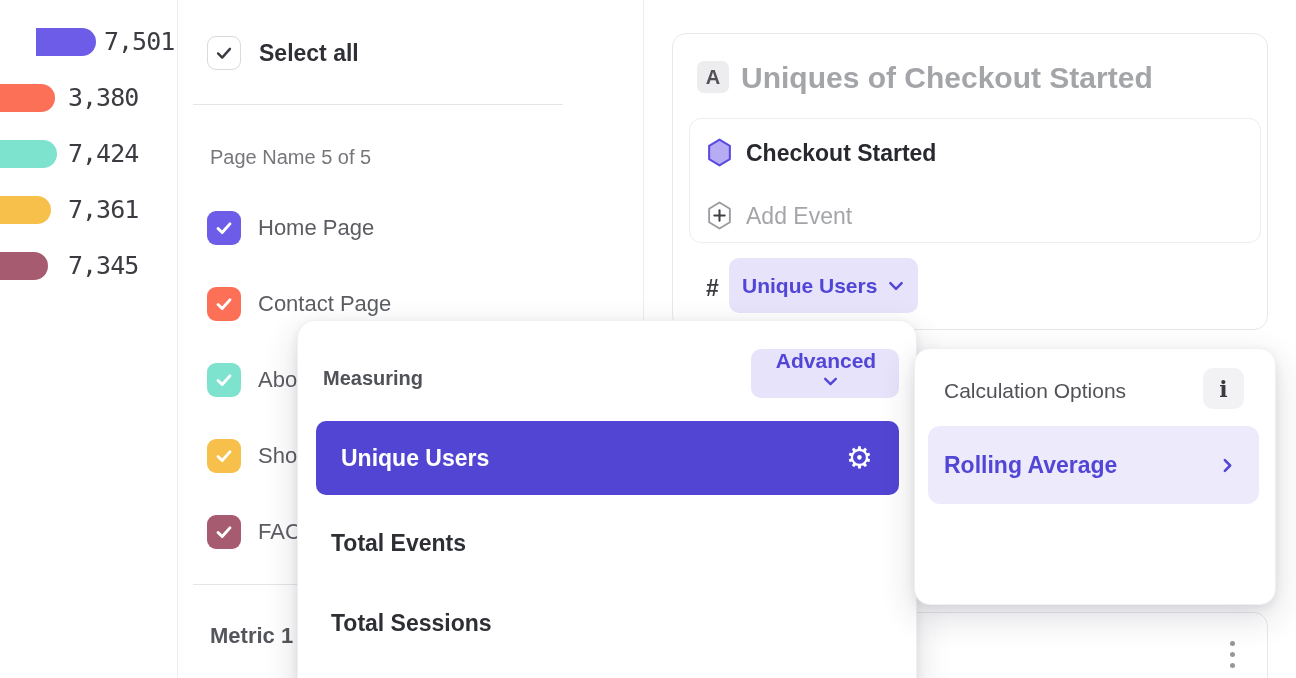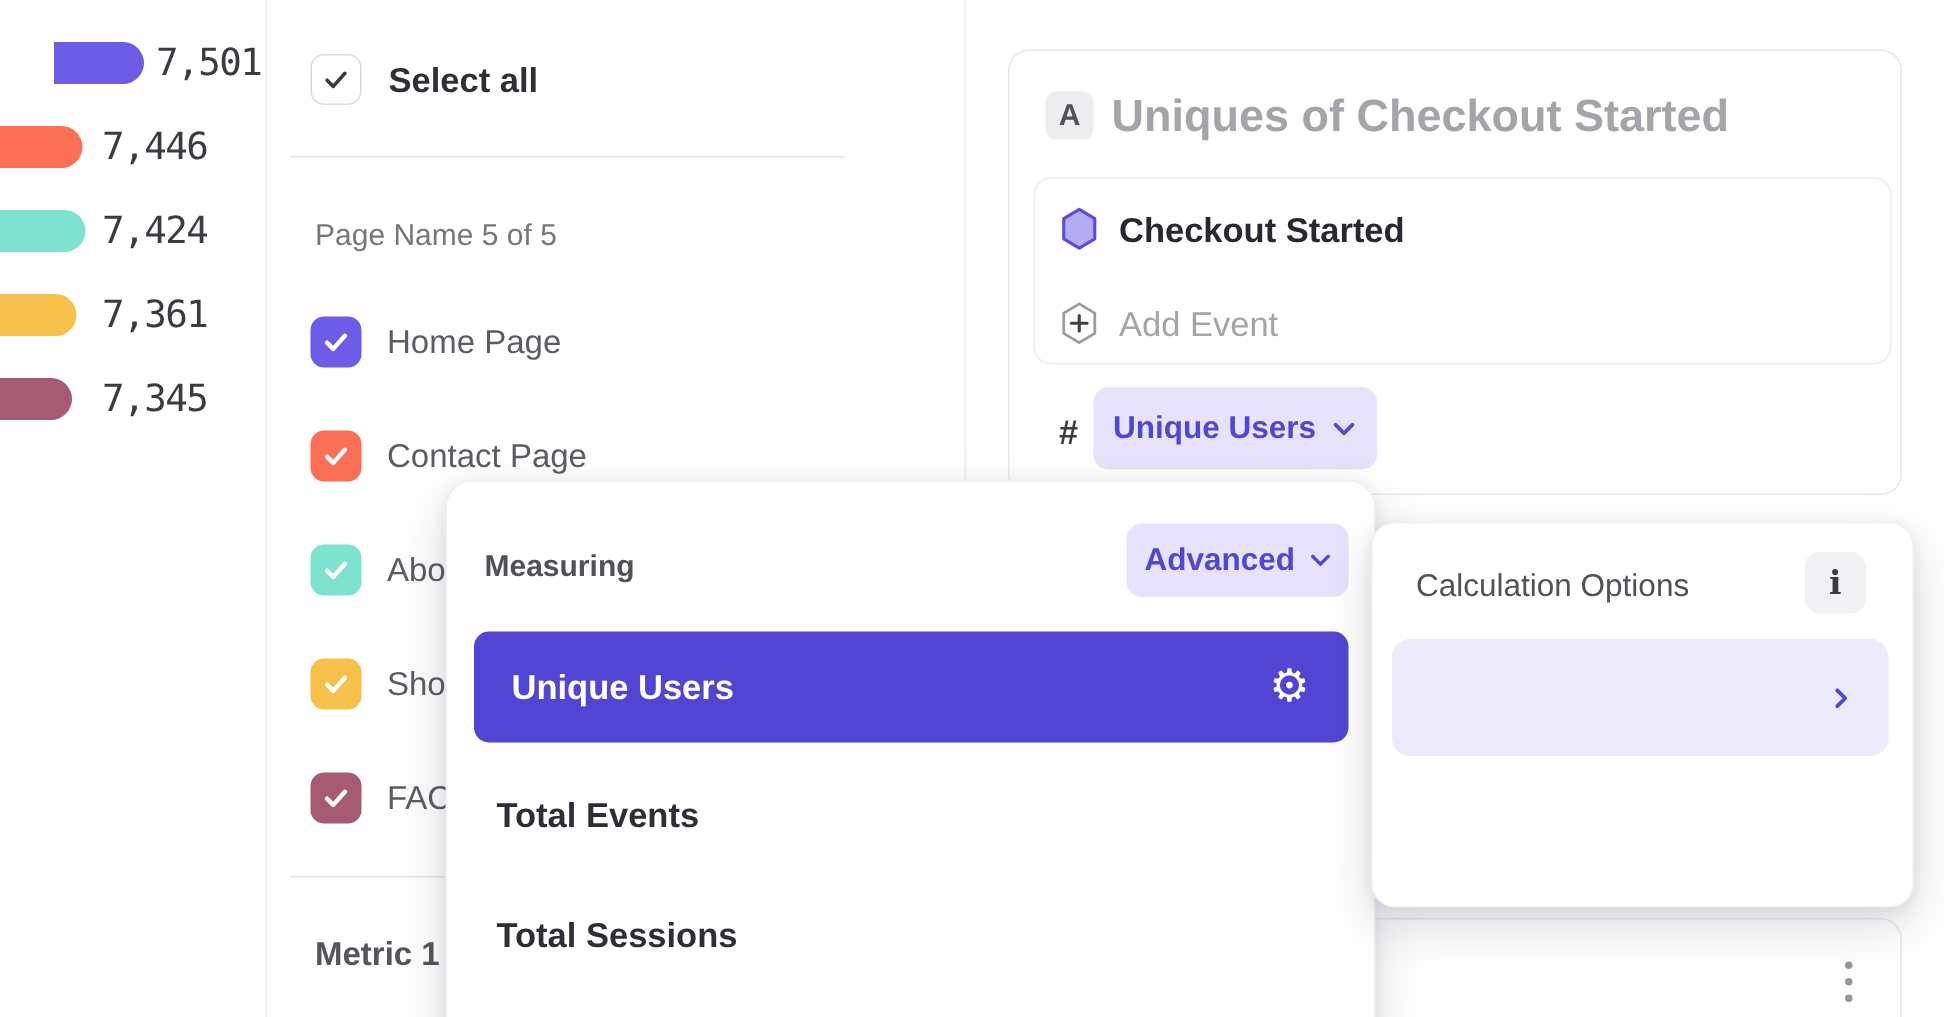--- a/index.html
+++ b/index.html
@@ -95,21 +95,21 @@
 <body>
 
 <div class="abs legend-bar" style="left:0; top:28;  top:28px;"></div>
 
 <div class="abs" style="left:0; top:28px; width:177px; height:28px;margin-left:36px;">
   <div class="abs legend-bar" style="left:0; top:0;;width:60px;background:#6c5ce7"></div>
   <div class="abs legend-value" style="left:68px; top:0;">7,501</div>
 </div>
 <div class="abs" style="left:0; top:84px; width:177px; height:28px;">
   <div class="abs legend-bar" style="left:0; top:0;;width:55px;background:#fb7057"></div>
-  <div class="abs legend-value" style="left:68px; top:0;">7,446</div>
+  <div class="abs legend-value" style="left:68px; top:0;">3,380</div>
 </div>
 <div class="abs" style="left:0; top:140px; width:177px; height:28px;">
   <div class="abs legend-bar" style="left:0; top:0;;width:57px;background:#7de2ce"></div>
   <div class="abs legend-value" style="left:68px; top:0;">7,424</div>
 </div>
 <div class="abs" style="left:0; top:196px; width:177px; height:28px;">
   <div class="abs legend-bar" style="left:0; top:0;;width:51px;background:#f6c04b"></div>
   <div class="abs legend-value" style="left:68px; top:0;">7,361</div>
 </div>
 <div class="abs" style="left:0; top:252px; width:177px; height:28px;padding-left:48px;">
@@ -200,39 +200,40 @@
   <div class="abs kebab" style="left:553px; top:24px;">
     <div class="dot"></div>
     <div class="dot"></div>
     <div class="dot"></div>
   </div>
 </div>
 
 <div class="abs popup" style="left:297px; top:320px; width:620px; height:380px; z-index:10;">
   <div class="abs menu-title" style="left:25px; top:45px;">Measuring</div>
 
-  <div class="abs chip" style="left:453px; top:28px; width:148px; height:49px; padding:0 10px 0 12px;">
+  <div class="abs chip" style="left:453px; top:28px; width:148px; height:49px; padding:0 10px 0 12px;flex-direction:column;">
     <span class="chip-text">Advanced</span>
     <svg style="margin-left:9px;" width="17" height="17" viewBox="0 0 16 16">
       <path d="M3 5.5 L8 10.5 L13 5.5" fill="none" stroke="#5246d6" stroke-width="2.2" stroke-linecap="round" stroke-linejoin="round"></path>
     </svg>
   </div>
 
   <div class="abs menu-row-selected" style="left:18px; top:100px; width:583px; height:74px; padding:0 26px 0 25px;">
     <span class="label">Unique Users</span>
     <span class="gear-glyph" style="margin-left:auto;">⚙</span>
   </div>
 
   <div class="abs menu-row-plain" style="left:33px; top:288px;">Total Sessions</div>
   <div class="abs menu-row-plain" style="left:33px; top:208px;">Total Events</div>
 </div>
 
 <div class="abs popup" style="left:914px; top:348px; width:362px; height:257px; border-radius:16px; z-index:12;">
   <div class="abs menu-title" style="left:29px; top:30px; font-weight:500; font-size:21px;">Calculation Options</div>
   <div class="abs info-btn" style="left:288px; top:19px;">i</div>
 
   <div class="abs calc-row-hl" style="left:13px; top:77px; width:331px; height:78px; padding:0 23px 0 16px;">
+    <span class="label">Rolling Average</span>
     <svg style="margin-left:auto;" width="17" height="17" viewBox="0 0 16 16">
       <path d="M5.5 3 L10.5 8 L5.5 13" fill="none" stroke="#5246d6" stroke-width="2.4" stroke-linecap="round" stroke-linejoin="round"></path>
     </svg>
   </div>
 
 </div>
 
 </body></html>

